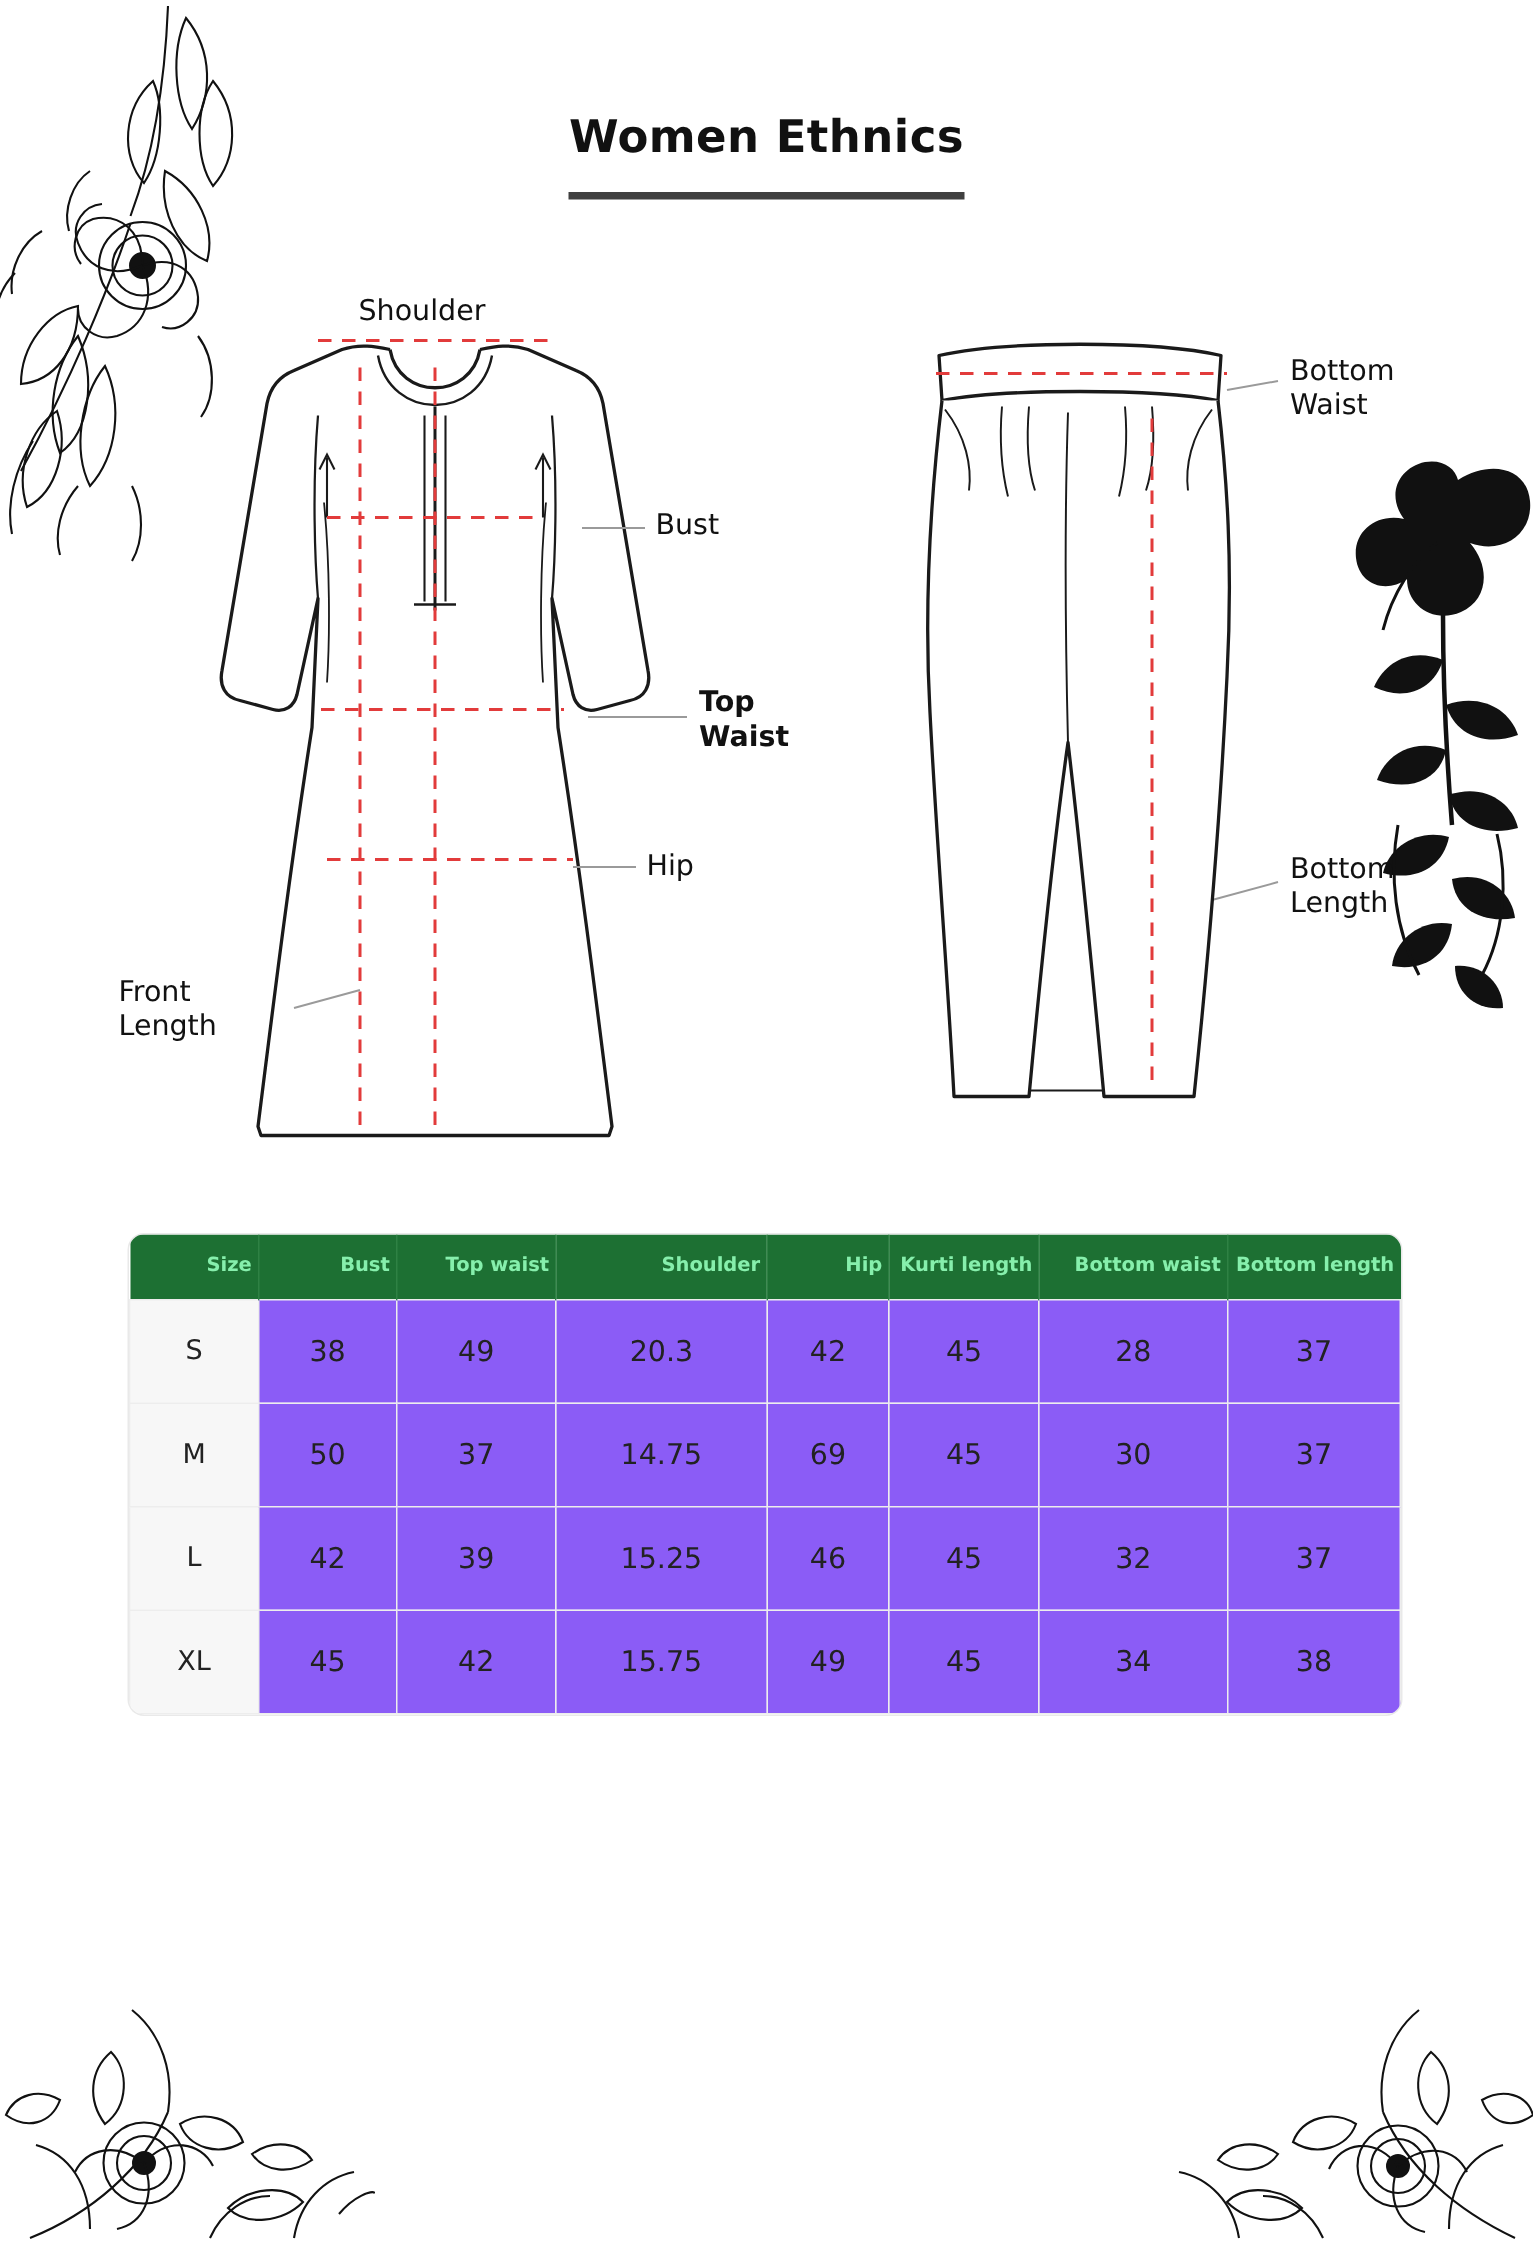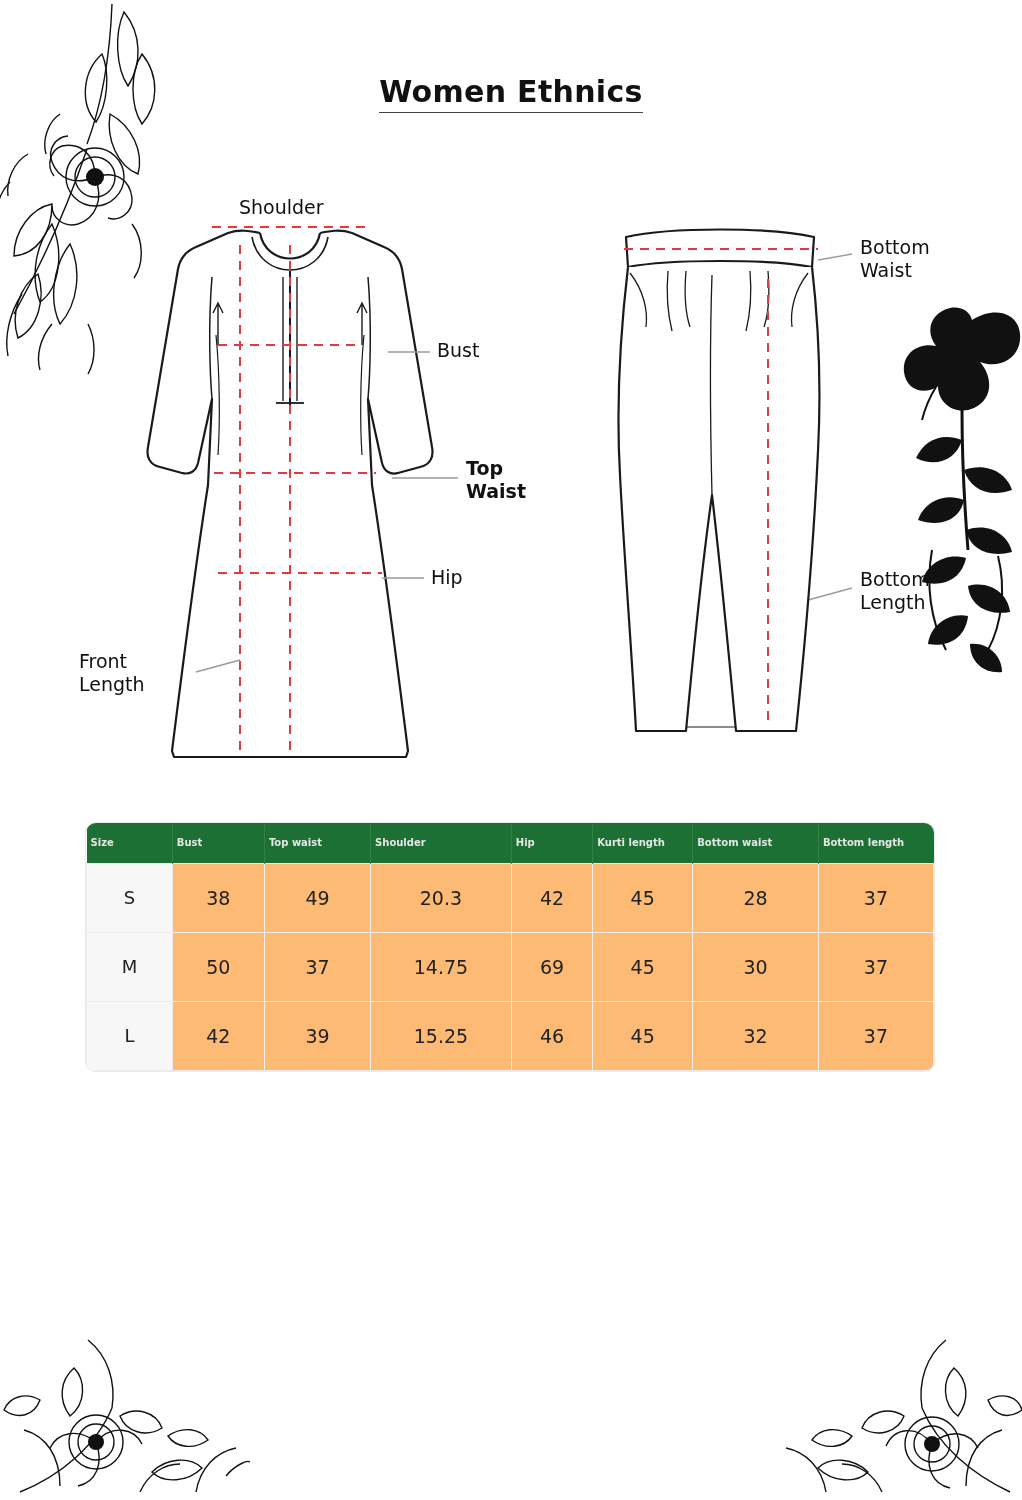--- a/index.html
+++ b/index.html
@@ -22,22 +22,22 @@
     top: 74px;
     left: 0;
     width: 1022px;
     text-align: center;
     font-size: 30px;
     font-weight: bold;
     letter-spacing: 0.3px;
     color: #111;
   }
   .page-title span {
-    border-bottom: 1px solid #404040;
-    padding-bottom: 3px;
+    border-bottom: 5px solid #404040;
+    padding-bottom: 19px;
   }
 
   
   .deco {
     position: absolute;
     pointer-events: none;
   }
   .deco-tl { top: -6px; left: -8px; }
   .deco-right { top: 300px; right: 0px; }
   .deco-bl { bottom: 0px; left: 0px; }
@@ -76,36 +76,36 @@
     box-shadow: 0 0 0 1px #e9e9e9;
     background: #fff;
   }
   table.size-table {
     border-collapse: collapse;
     width: 100%;
     table-layout: fixed;
   }
   table.size-table thead th {
     background: #1d7033;
-    color: #e5e5e5;
-    font-size: 10px;
+    color: #86efac;
+    font-size: 13px;
     font-weight: bold;
     padding: 14px 4px;
     line-height: 1.15;
-    text-align: left;
+    text-align: right;
     border-right: 1px solid #2f8144;
   }
   table.size-table thead th:last-child { border-right: none; }
   table.size-table tbody td {
     font-size: 19px;
     color: #222;
     text-align: center;
     padding: 23px 4px;
     border: 1px solid #ededed;
-    background: #fdba74;
+    background: #8b5cf6;
   }
   table.size-table tbody td.size-cell {
     background: #f7f7f7;
     font-size: 18px;
   }
   .col-size   { width: 9.7%; }
   .col-bust   { width: 10.4%; }
   .col-topw   { width: 12.0%; }
   .col-should { width: 15.9%; }
   .col-hip    { width: 9.2%; }
@@ -359,15 +359,25 @@
       <tr>
         <td class="size-cell">L</td>
         <td>42</td>
         <td>39</td>
         <td>15.25</td>
         <td>46</td>
         <td>45</td>
         <td>32</td>
         <td>37</td>
       </tr>
+      <tr>
+        <td class="size-cell">XL</td>
+        <td>45</td>
+        <td>42</td>
+        <td>15.75</td>
+        <td>49</td>
+        <td>45</td>
+        <td>34</td>
+        <td>38</td>
+      </tr>
     </tbody>
   </table>
 </div>
 
 </body></html>

